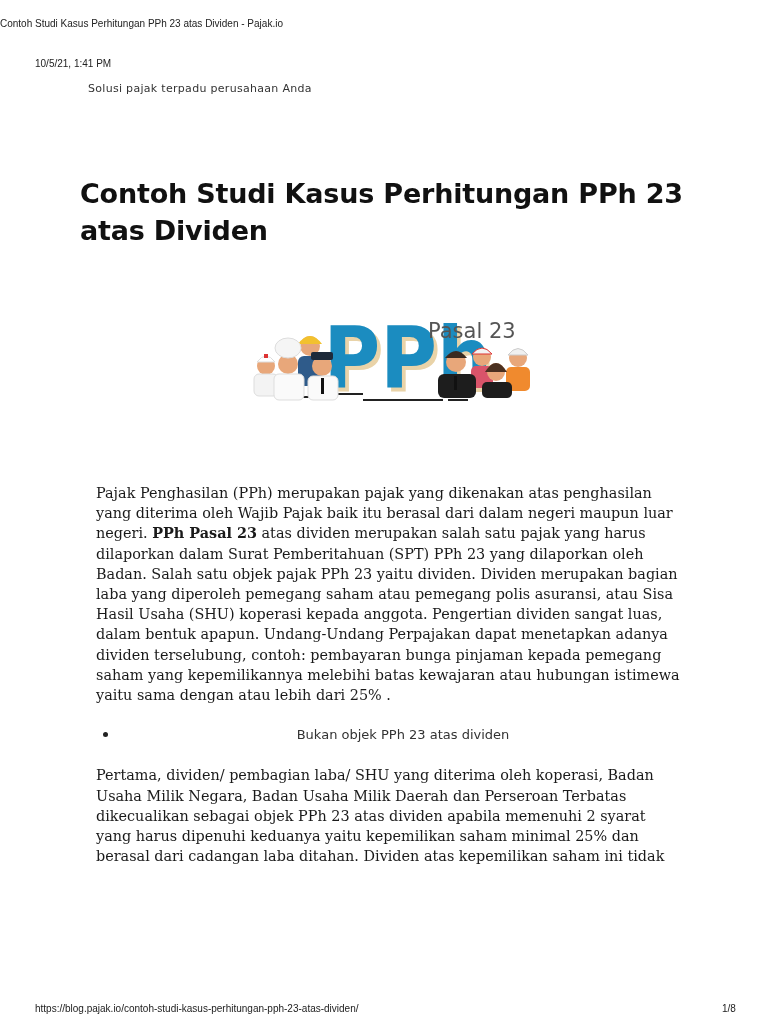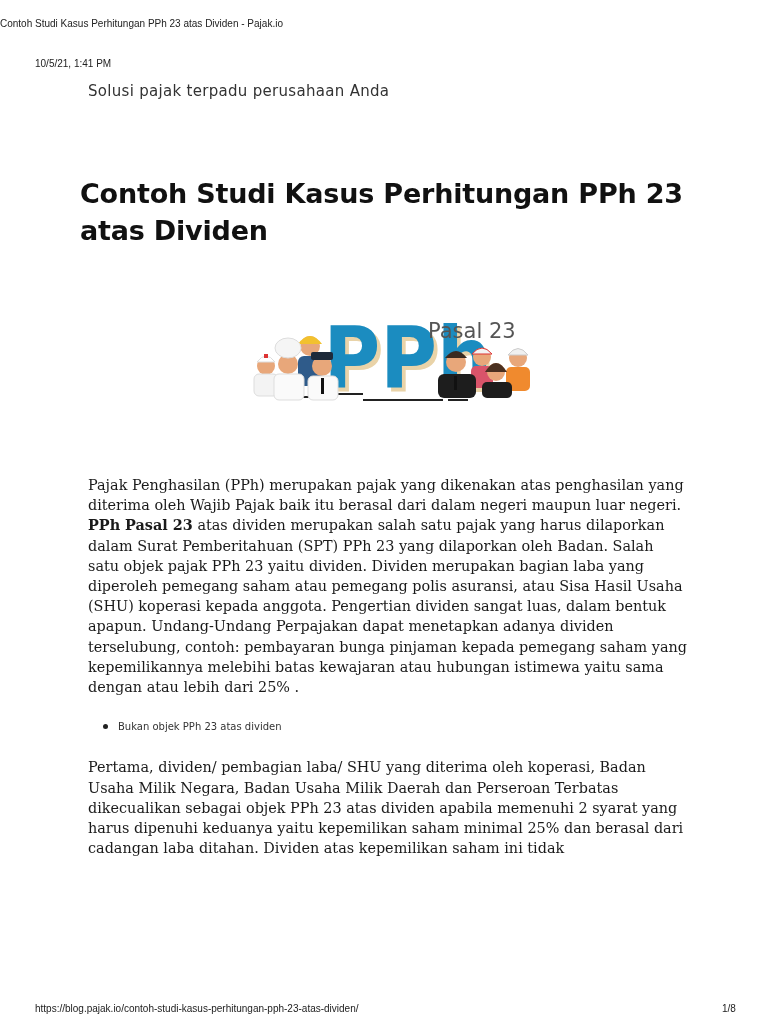--- a/index.html
+++ b/index.html
@@ -15,44 +15,44 @@
   .pf-url { position: absolute; left: 35px; top: -14px; }
   .pf-page { position: absolute; left: 722px; top: -14px; }
 
   .brand { position: absolute; left: 88px; top: 82px; }
   .brand-name {
     font-family: "DejaVu Sans", sans-serif; font-weight: bold; font-size: 24px;
     color: #2a2a2a; text-decoration: underline; text-decoration-thickness: 2px;
     text-underline-offset: 3px; letter-spacing: 0.2px; line-height: 28px; display: block;
   }
   .brand-tag {
-    font-family: "DejaVu Sans", sans-serif; font-size: 15px; color: #333;
+    font-family: "DejaVu Sans", sans-serif; font-size: 11px; color: #333;
     display: block; margin-top: 0px; letter-spacing: 0.3px;
   }
 
   .page-title {
     position: absolute; left: 80px; width: 608px; top: 157px; 
     font-family: "DejaVu Sans", sans-serif; font-weight: bold; font-size: 27px;
     line-height: 37px; color: #111; letter-spacing: -0.2px;
   }
 
   .hero { position: absolute; left: 248px; top: 300px; width: 290px; height: 105px; }
 
   .content {
     position: absolute; left: 88px; width: 600px; top: 475px;
     font-family: "DejaVu Serif", serif; font-size: 14.4px; line-height: 20.2px; color: #1a1a1a;
   }
-  .content p { margin: 0; }
+  .content p { margin: 8px; }
   .content b { font-weight: bold; }
   .para-intro { }
   .para-baca { margin-top: 21px !important; }
   .link { color: #2a6ea5; font-weight: bold; text-decoration: underline; }
   .subhead { margin-top: 21px !important; font-weight: bold; }
   .bullets { margin: 20px 0 0 0; padding: 0 0 0 30px; list-style: none; }
-  .bullets li { position: relative; font-family: "DejaVu Sans", sans-serif; font-size: 10px; color: #333; }
+  .bullets li { position: relative; font-family: "DejaVu Sans", sans-serif; font-size: 13px; color: #333; text-align: center; }
   .bullets li .dot { position: absolute; left: -15px; top: 7px; width: 5px; height: 5px; border-radius: 50%; background: #222; }
   .para-pertama { margin-top: 20px !important; }
 </style>
 </head>
 <body>
 
 <div class="print-header">
   <span class="ph-date">10/5/21, 1:41 PM</span>
   <span class="ph-title">Contoh Studi Kasus Perhitungan PPh 23 atas Dividen - Pajak.io</span>
 </div>

